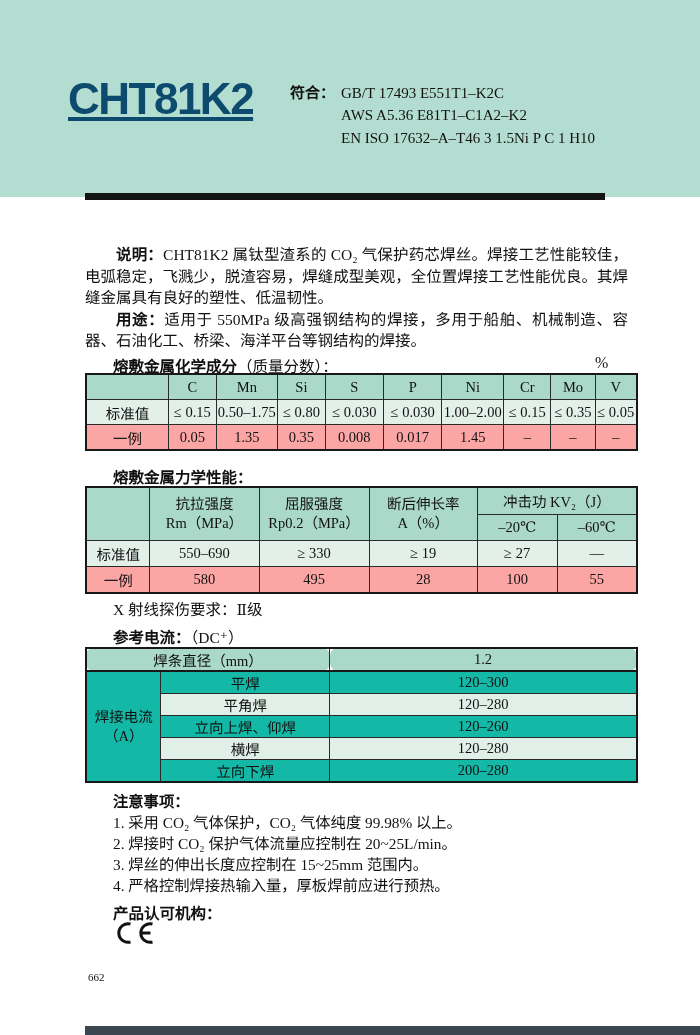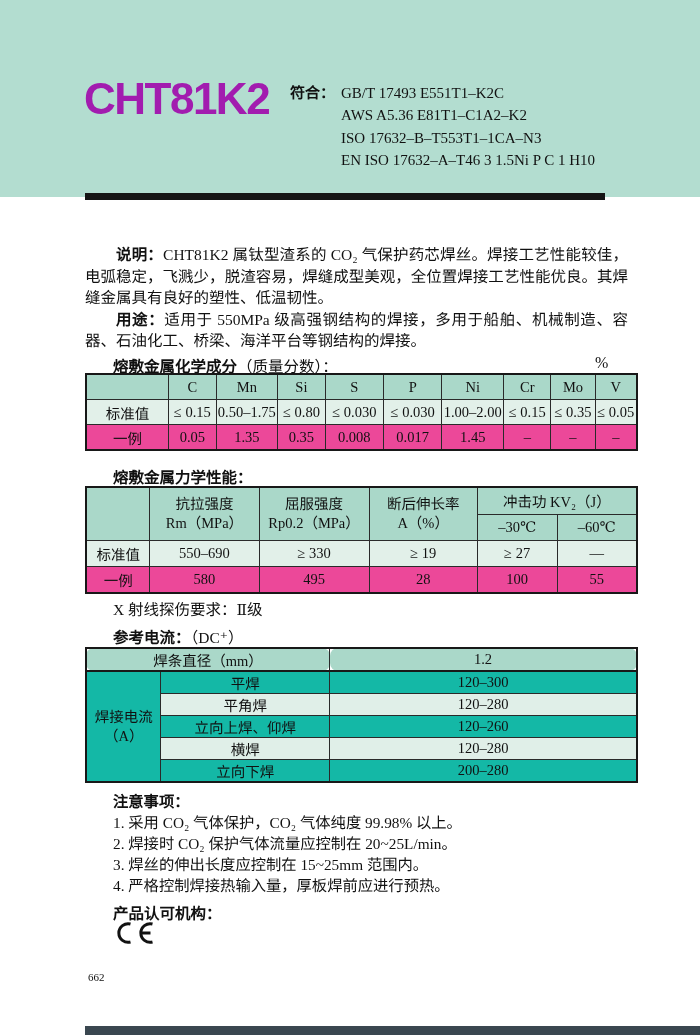--- a/index.html
+++ b/index.html
@@ -1,22 +1,22 @@
 <!DOCTYPE html>
 <html lang="zh-CN"><head>
 <meta charset="utf-8">
 <style>
   html,body{margin:0;padding:0;}
   body{width:700px;height:1035px;background:#ffffff;font-family:"Liberation Serif","DejaVu Serif",serif;color:#111;}
   .page{position:relative;width:700px;height:1035px;overflow:hidden;background:#fff;}
 
   
   .band{position:absolute;left:0;top:0;width:700px;height:197px;background:#b3ddd0;}
-  .product-code{position:absolute;left:84px;top:74px;margin:0;font-family:"Liberation Sans","DejaVu Sans",sans-serif;
-    font-weight:bold;font-size:44px;letter-spacing:-1.5px;color:#a21caf;}
+  .product-code{position:absolute;left:68px;top:74px;margin:0;font-family:"Liberation Sans","DejaVu Sans",sans-serif;
+    font-weight:bold;font-size:44px;letter-spacing:-1.5px;color:#0c4a6e;text-decoration:underline;}
   .compliance{position:absolute;left:290px;top:82px;display:flex;font-size:15px;line-height:22.3px;justify-content:center;}
   .comp-label{white-space:nowrap;margin-right:6px;font-family:"Liberation Sans","DejaVu Sans",sans-serif;font-weight:bold;font-size:15px;}
   .standards div{white-space:nowrap;}
   .divider{position:absolute;left:85px;top:193px;width:520px;height:7px;background:#151515;}
 
   
   .paras{position:absolute;left:85px;top:244px;width:543px;font-size:15.5px;line-height:21.6px;text-align:justify;}
   .paras p{margin:0;text-indent:2em;}
   .plabel{font-family:"Liberation Sans","DejaVu Sans",sans-serif;font-weight:bold;}
 
@@ -24,21 +24,21 @@
   .sec-title{position:absolute;left:113px;font-size:15.5px;white-space:nowrap;}
   .sec-bold{font-family:"Liberation Sans","DejaVu Sans",sans-serif;font-weight:bold;}
   .pct{position:absolute;left:595px;top:354px;font-size:16px;}
 
   
   table{border-collapse:collapse;table-layout:fixed;width:553px;font-size:14.5px;position:absolute;left:85px;}
   td,th{border:1px solid #2a2a2a;text-align:center;vertical-align:middle;padding:0 1px;font-weight:normal;overflow:hidden;}
   table{border:2px solid #181818;}
   .teal{background:#aad8c9;}
   .row-a td{background:#e2f0e9;}
-  .row-b td{background:#ec4899;margin-top:36px;}
+  .row-b td{background:#fca5a5;margin-top:36px;}
   .chem-table{top:373px;}
   .chem-table td{height:24px;}
   .mech-table{top:486px;}
   .mech-table .hcell{height:52px;line-height:1.3;}
   .mech-table .hkv{height:25px;}
   .mech-table .hsub{height:25px;}
   .mech-table .drow td{height:25px;}
   .mech-table .hdr-line{display:block;}
   .cur-table{top:647px;}
   .cur-table td{height:21px;}
@@ -66,21 +66,20 @@
 
 <div class="page">
 
   <div class="band">
     <h1 class="product-code">CHT81K2</h1>
     <div class="compliance">
       <span class="comp-label">符合：</span>
       <div class="standards">
         <div>GB/T 17493 E551T1–K2C</div>
         <div>AWS A5.36 E81T1–C1A2–K2</div>
-        <div>ISO 17632–B–T553T1–1CA–N3</div>
         <div>EN ISO 17632–A–T46 3 1.5Ni P C 1 H10</div>
       </div>
     </div>
   </div>
   <div class="divider"></div>
 
   <div class="paras">
     <p><span class="plabel">说明：</span><span>CHT81K2 属钛型渣系的 CO₂ 气保护药芯焊丝。焊接工艺性能较佳，电弧稳定，飞溅少，脱渣容易，焊缝成型美观，全位置焊接工艺性能优良。其焊缝金属具有良好的塑性、低温韧性。</span></p>
     <p><span class="plabel">用途：</span><span>适用于 550MPa 级高强钢结构的焊接，多用于船舶、机械制造、容器、石油化工、桥梁、海洋平台等钢结构的焊接。</span></p>
   </div>
@@ -165,21 +164,21 @@
         <span class="hdr-line">屈服强度</span>
         <span class="hdr-line">Rp0.2（MPa）</span>
       </td>
       <td class="teal hcell" rowspan="2">
         <span class="hdr-line">断后伸长率</span>
         <span class="hdr-line">A（%）</span>
       </td>
       <td class="teal hkv" colspan="2">冲击功 KV₂（J）</td>
     </tr>
     <tr>
-      <td class="teal hsub">–30℃</td>
+      <td class="teal hsub">–20℃</td>
       <td class="teal hsub">–60℃</td>
     </tr>
     <tr class="row-a drow">
       <td>标准值</td>
       <td>550–690</td>
       <td>≥ 330</td>
       <td>≥ 19</td>
       <td>≥ 27</td>
       <td>—</td>
     </tr>

